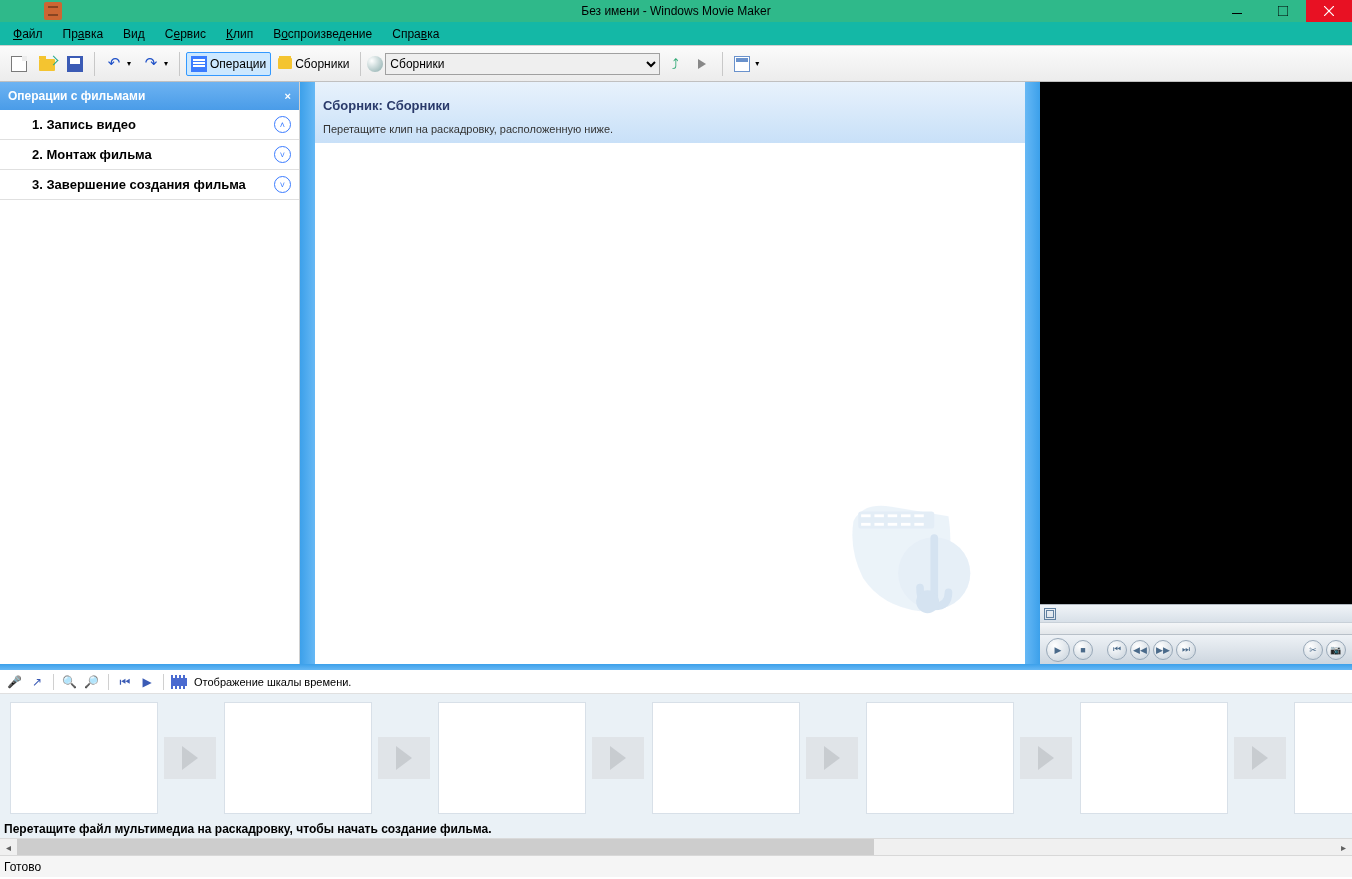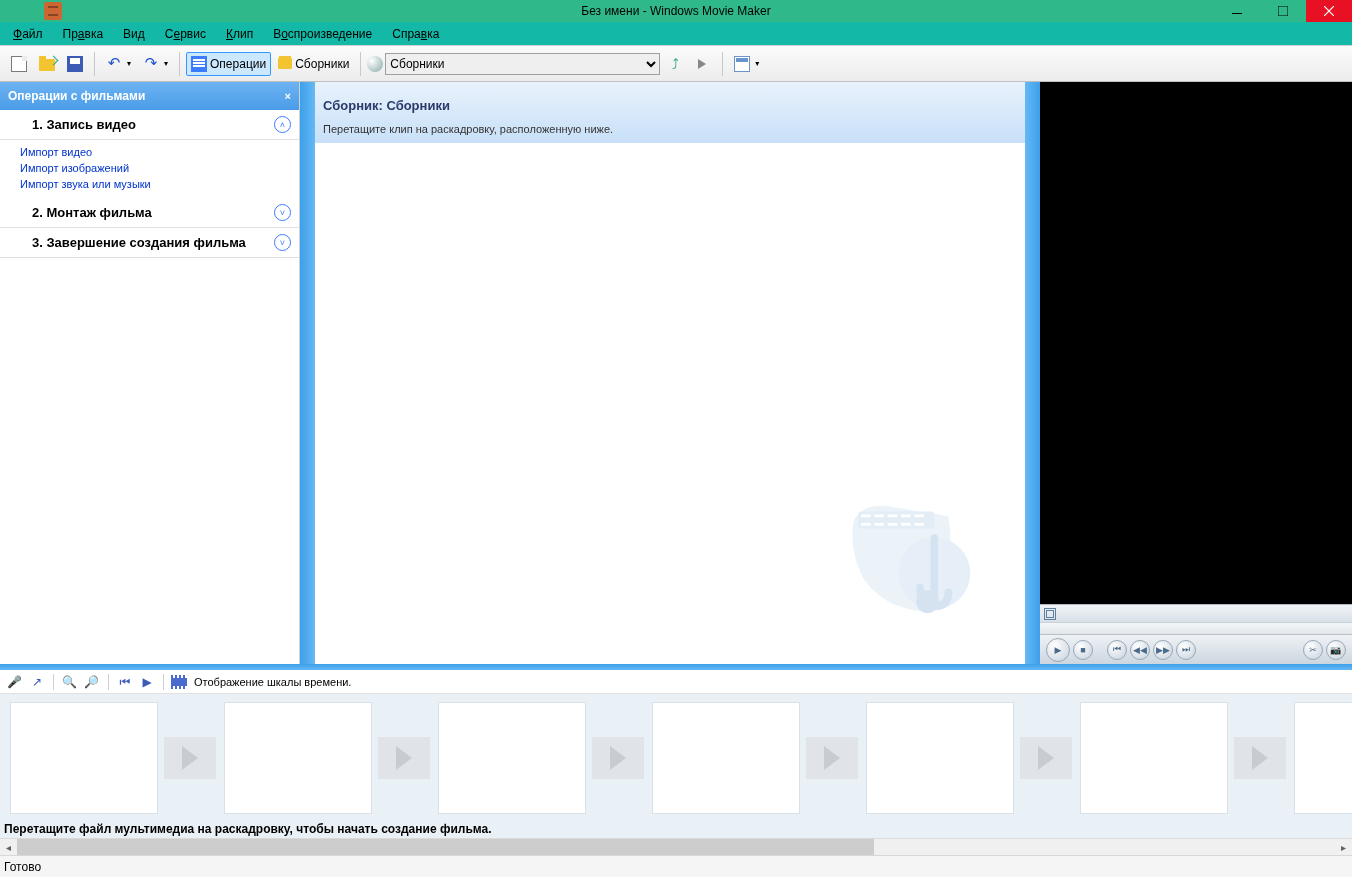--- a/index.html
+++ b/index.html
@@ -203,25 +203,20 @@
 <div class="main">
 
   <div class="tasks-pane">
     <div class="tasks-header">
       <span>Операции с фильмами</span>
       <span class="close-x">×</span>
     </div>
     <div class="task-section">
       <span class="sect-title">1. Запись видео</span>
       <span class="chev">˄</span>
-    </div>
-    <div class="task-links">
-      <a>Импорт видео</a>
-      <a>Импорт изображений</a>
-      <a>Импорт звука или музыки</a>
     </div>
     <div class="task-section">
       <span class="sect-title">2. Монтаж фильма</span>
       <span class="chev">˅</span>
     </div>
     <div class="task-section">
       <span class="sect-title">3. Завершение создания фильма</span>
       <span class="chev">˅</span>
     </div>
   </div>

